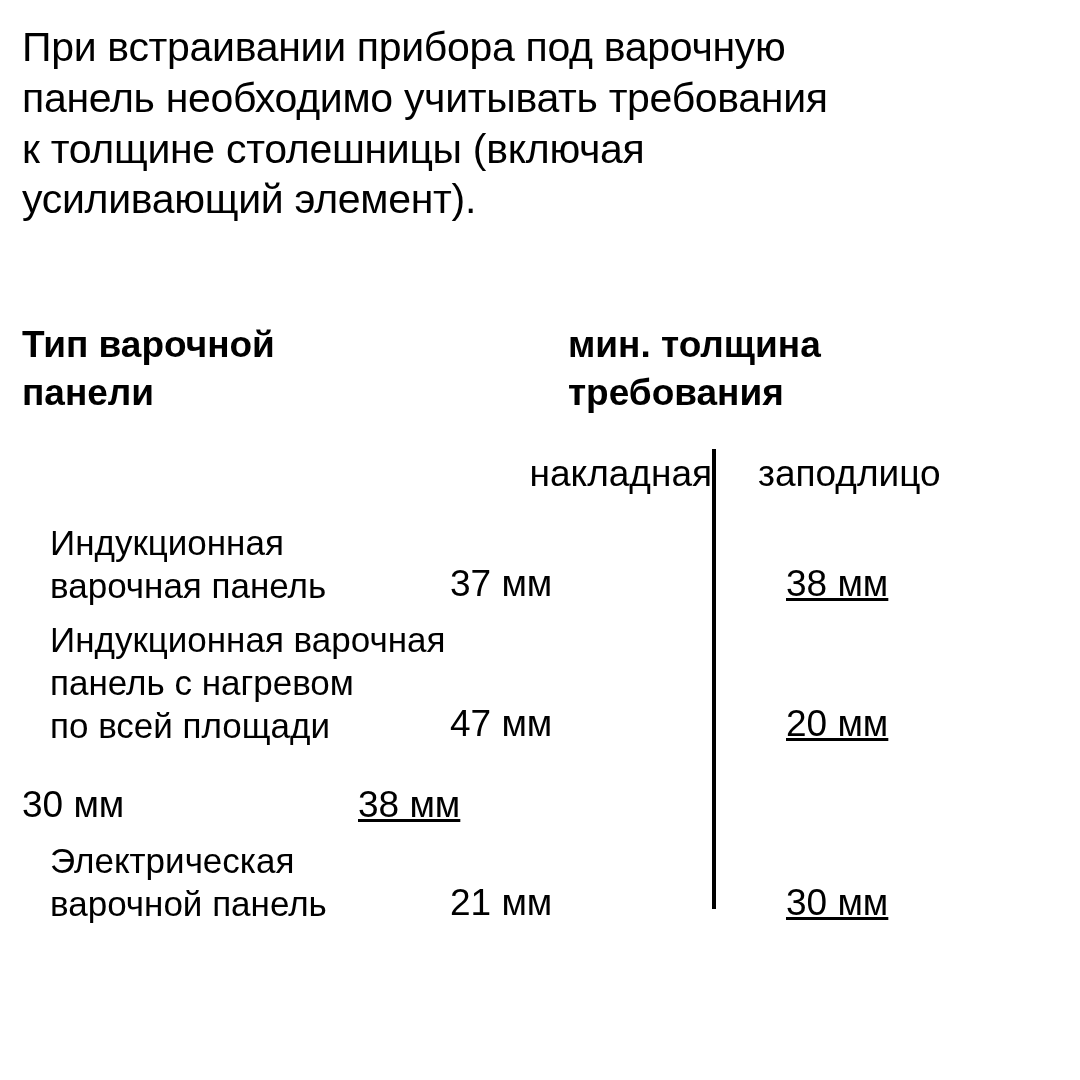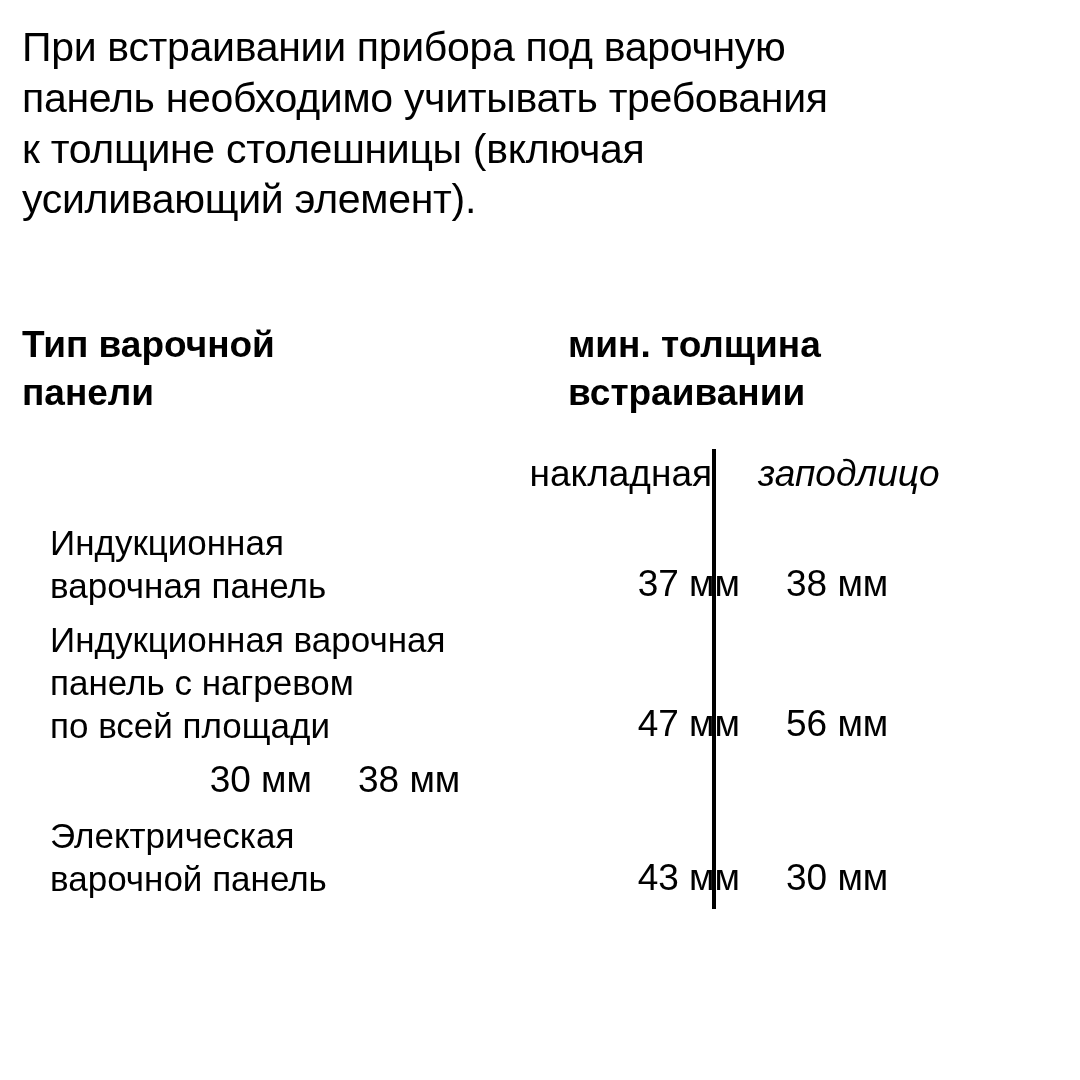--- a/index.html
+++ b/index.html
@@ -70,50 +70,51 @@
     text-align: right;
     font-size: 37px;
     line-height: 1.2;
     padding-right: 22px;
   }
   .sub-b {
     flex: 1;
     font-size: 37px;
     line-height: 1.2;
     padding-left: 24px;
-    font-style: italic;
   }
 
   .rows {
     margin-top: 26px;
   }
   .row {
     display: flex;
     align-items: flex-end;
     margin-bottom: 12px;
   }
   .cell-label {
     width: 400px;
     font-size: 35px;
     line-height: 1.22;
     white-space: pre-line;
     margin-left: 28px;
   }
   .cell-a {
     width: 290px;
-    text-align: right;
+    text-align: left;
     font-size: 37px;
     padding-right: 22px;
     padding-bottom: 2px;
+    margin-top: 25px;
   }
   .cell-b {
     flex: 1;
     font-size: 37px;
     padding-left: 24px;
     padding-bottom: 2px;
+    text-decoration: underline;
   }
 
   
   .divider {
     position: absolute;
     left: 690px;
     top: 128px;
     width: 4px;
     height: 460px;
     background: #000000;
@@ -130,21 +131,21 @@
 усиливающий элемент).</p>
 
   <div class="table-wrap">
 
     <div class="divider"></div>
 
     <div class="thead">
       <div class="th-left">Тип варочной
 панели</div>
       <div class="th-right">мин. толщина
-встраивании</div>
+требования</div>
     </div>
 
     <div class="subhead">
       <div class="sub-spacer"></div>
       <div class="sub-a">накладная</div>
       <div class="sub-b">заподлицо</div>
     </div>
 
     <div class="rows">
 
@@ -153,30 +154,30 @@
 варочная панель</div>
         <div class="cell-a">37 мм</div>
         <div class="cell-b">38 мм</div>
       </div>
 
       <div class="row">
         <div class="cell-label">Индукционная варочная
 панель с нагревом
 по всей площади</div>
         <div class="cell-a">47 мм</div>
-        <div class="cell-b">56 мм</div>
+        <div class="cell-b">20 мм</div>
       </div>
 
       <div class="row">
         <div class="cell-a">30 мм</div>
         <div class="cell-b">38 мм</div>
       </div>
 
       <div class="row">
         <div class="cell-label">Электрическая
 варочной панель</div>
-        <div class="cell-a">43 мм</div>
+        <div class="cell-a">21 мм</div>
         <div class="cell-b">30 мм</div>
       </div>
 
     </div>
   </div>
 </div>
 
 </body></html>

